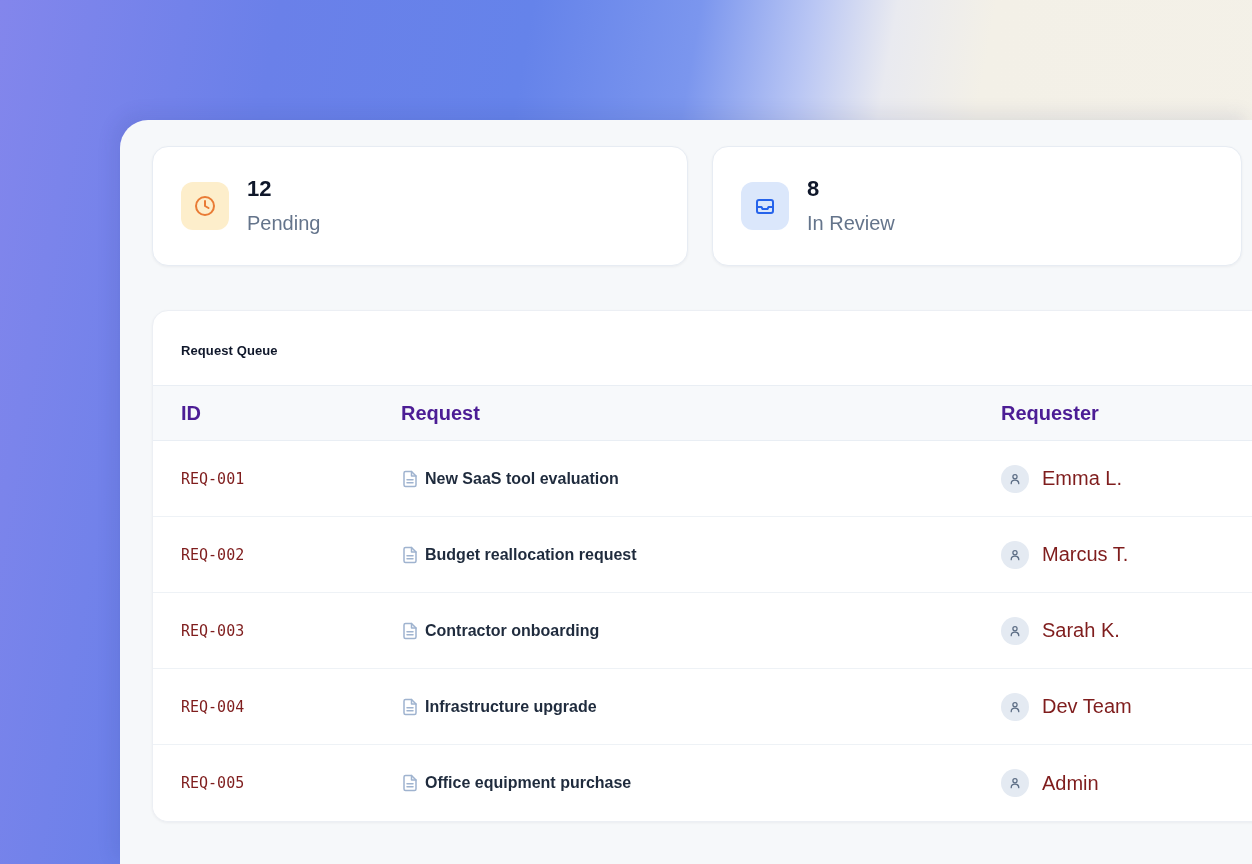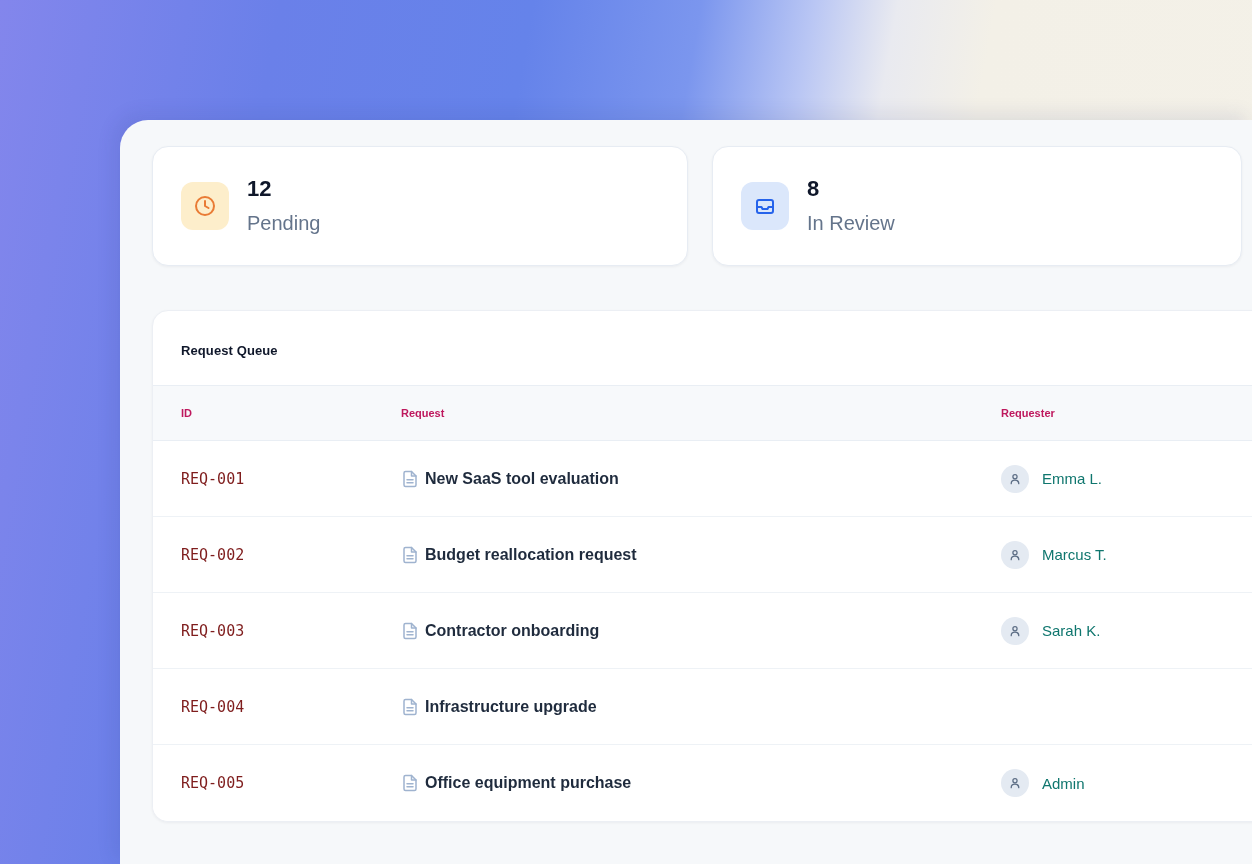--- a/index.html
+++ b/index.html
@@ -67,40 +67,40 @@
     grid-template-columns: 220px 600px 1fr;
     align-items: center;
     padding: 0 28px;
   }
   .table-header {
     height: 56px;
     background: #f7f9fb;
     border-top: 1px solid #e9eef4;
     border-bottom: 1px solid #e9eef4;
   }
-  .col-header { font-size: 11px; font-weight: bold; color: #be185d; }
+  .col-header { font-size: 20px; font-weight: bold; color: #4c1d95; }
 
   .table-row { height: 76px; border-bottom: 1px solid #eef2f6; background: #ffffff; }
   .table-row:last-child { border-bottom: none; }
 
   .cell-id {
     font-family: "DejaVu Sans Mono", "Liberation Mono", monospace;
     font-size: 15px; color: #7f1d1d;
   }
   .cell-request { display: flex; align-items: center; gap: 6px; }
   .request-title { font-size: 16px; font-weight: bold; color: #1f2b3d; }
   .doc-icon { flex: 0 0 auto; display: flex; }
   .cell-requester { display: flex; align-items: center; gap: 13px; }
   .avatar {
     width: 28px; height: 28px; border-radius: 50%;
     background: #e4eaf2;
     display: flex; align-items: center; justify-content: center;
     flex: 0 0 auto;
   }
-  .requester-name { font-size: 15px; color: #0f766e; }
+  .requester-name { font-size: 20px; color: #7f1d1d; }
 </style>
 </head>
 <body>
 
 <div class="panel">
 
   <div class="stats-row">
 
     <div class="stat-card card-pending">
       <div class="stat-icon-box amber">
@@ -222,20 +222,29 @@
       <span class="doc-icon">
         <svg width="18" height="18" viewBox="0 0 24 24" fill="none" stroke="#9fb3cf" stroke-width="2" stroke-linecap="round" stroke-linejoin="round">
           <path d="M14 2H6a2 2 0 0 0-2 2v16a2 2 0 0 0 2 2h12a2 2 0 0 0 2-2V8z"></path>
           <polyline points="14 2 14 8 20 8"></polyline>
           <line x1="8" y1="13" x2="16" y2="13"></line>
           <line x1="8" y1="17" x2="16" y2="17"></line>
         </svg>
       </span>
       <span class="request-title">Infrastructure upgrade</span>
     </div>
+    <div class="cell-requester">
+      <span class="avatar">
+        <svg width="14" height="14" viewBox="0 0 24 24" fill="none" stroke="#5d6e85" stroke-width="2.2" stroke-linecap="round" stroke-linejoin="round">
+          <circle cx="12" cy="8" r="3.6"></circle>
+          <path d="M5.5 20c0-3.6 2.9-6 6.5-6s6.5 2.4 6.5 6"></path>
+        </svg>
+      </span>
+      <span class="requester-name">Dev Team</span>
+    </div>
   </div>
 
   <div class="grid-row table-row">
     <span class="cell-id">REQ-005</span>
     <div class="cell-request">
       <span class="doc-icon">
         <svg width="18" height="18" viewBox="0 0 24 24" fill="none" stroke="#9fb3cf" stroke-width="2" stroke-linecap="round" stroke-linejoin="round">
           <path d="M14 2H6a2 2 0 0 0-2 2v16a2 2 0 0 0 2 2h12a2 2 0 0 0 2-2V8z"></path>
           <polyline points="14 2 14 8 20 8"></polyline>
           <line x1="8" y1="13" x2="16" y2="13"></line>

